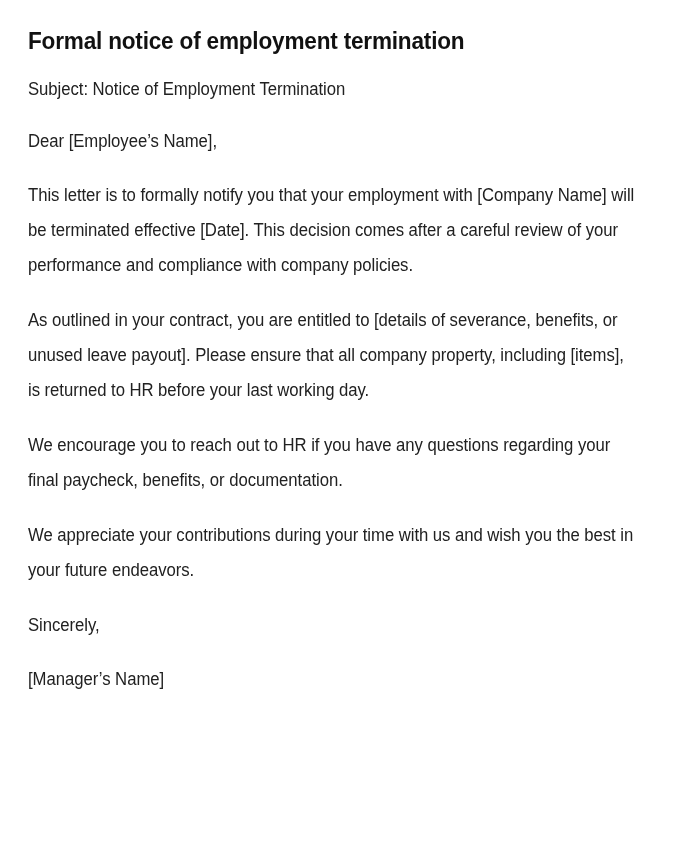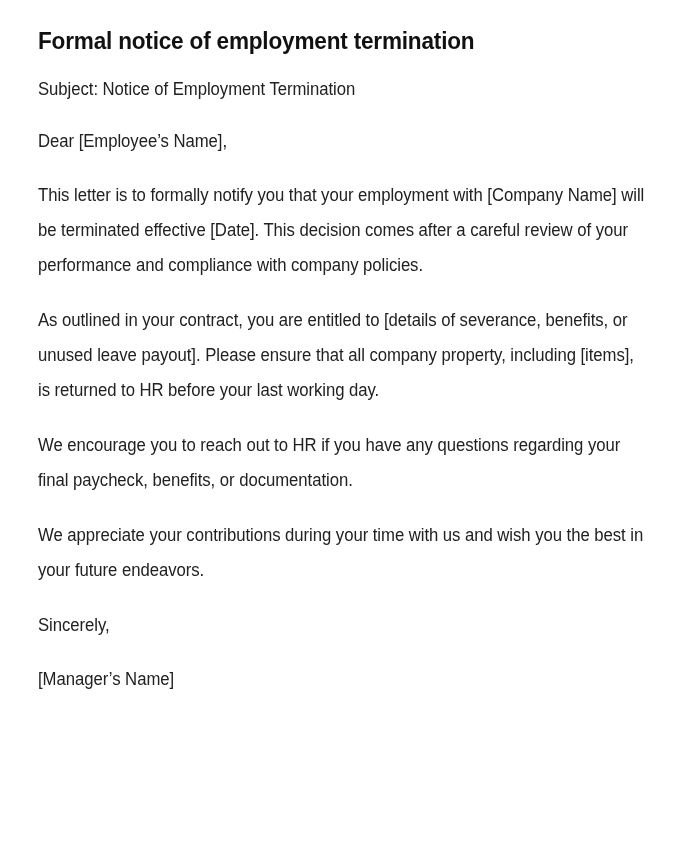--- a/index.html
+++ b/index.html
@@ -13,21 +13,21 @@
     overflow: hidden;
     font-family: "Liberation Sans", "DejaVu Sans", sans-serif;
     -webkit-font-smoothing: antialiased;
   }
 
   .page {
     box-sizing: border-box;
     width: 700px;
     height: 852px;
     background: #ffffff;
-    padding: 26px 44px 20px 38px;
+    padding: 26px 44px 20px 28px;
   }
 
   .doc-title {
     margin: 0 0 16px 0;
     font-size: 24px;
     line-height: 30px;
     font-weight: 700;
     color: #111111;
     letter-spacing: -0.2px;
     transform: scaleX(0.94);

